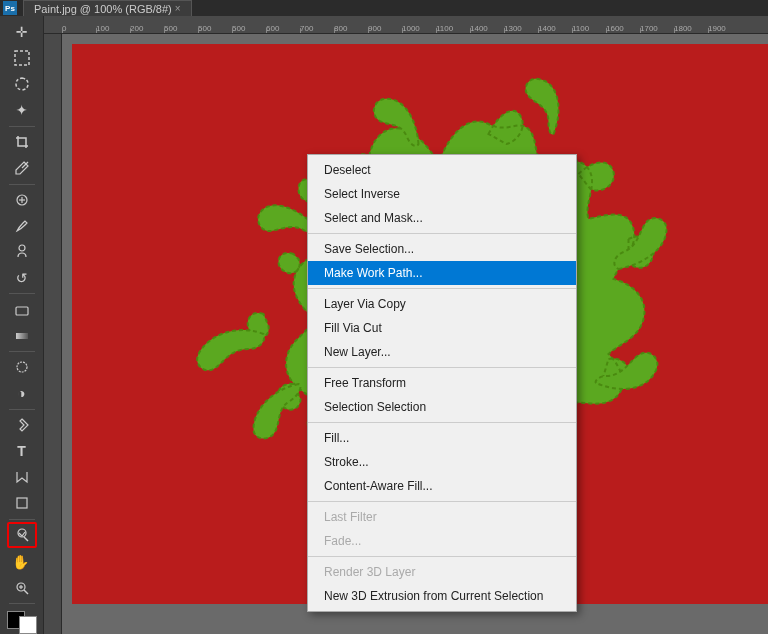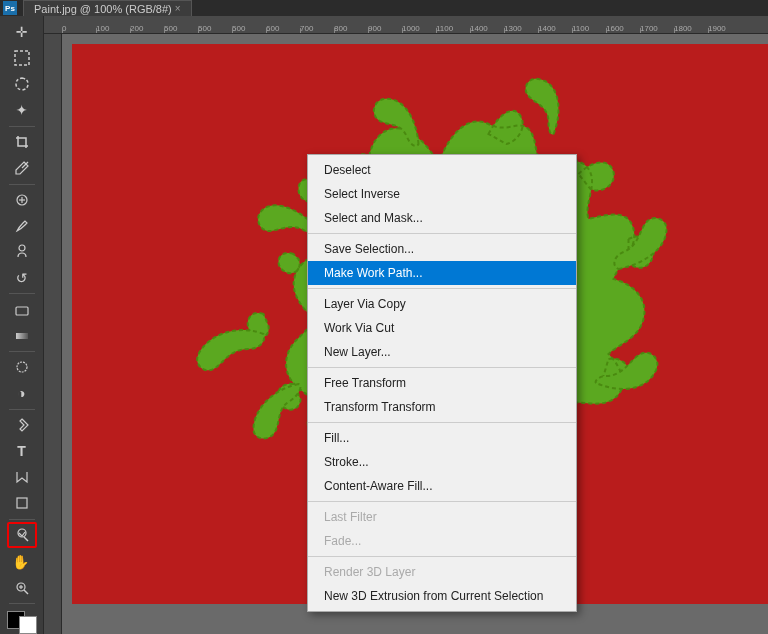--- a/index.html
+++ b/index.html
@@ -453,25 +453,25 @@
 
           <div class="context-menu">
             <div class="menu-item">Deselect</div>
             <div class="menu-item">Select Inverse</div>
             <div class="menu-item">Select and Mask...</div>
             <div class="menu-separator"></div>
             <div class="menu-item">Save Selection...</div>
             <div class="menu-item highlighted">Make Work Path...</div>
             <div class="menu-separator"></div>
             <div class="menu-item">Layer Via Copy</div>
-            <div class="menu-item">Work Via Cut</div>
+            <div class="menu-item">Fill Via Cut</div>
             <div class="menu-item">New Layer...</div>
             <div class="menu-separator"></div>
             <div class="menu-item">Free Transform</div>
-            <div class="menu-item">Transform Transform</div>
+            <div class="menu-item">Selection Selection</div>
             <div class="menu-separator"></div>
             <div class="menu-item">Fill...</div>
             <div class="menu-item">Stroke...</div>
             <div class="menu-item">Content-Aware Fill...</div>
             <div class="menu-separator"></div>
             <div class="menu-item disabled">Last Filter</div>
             <div class="menu-item disabled">Fade...</div>
             <div class="menu-separator"></div>
             <div class="menu-item disabled">Render 3D Layer</div>
             <div class="menu-item">New 3D Extrusion from Current Selection</div>

